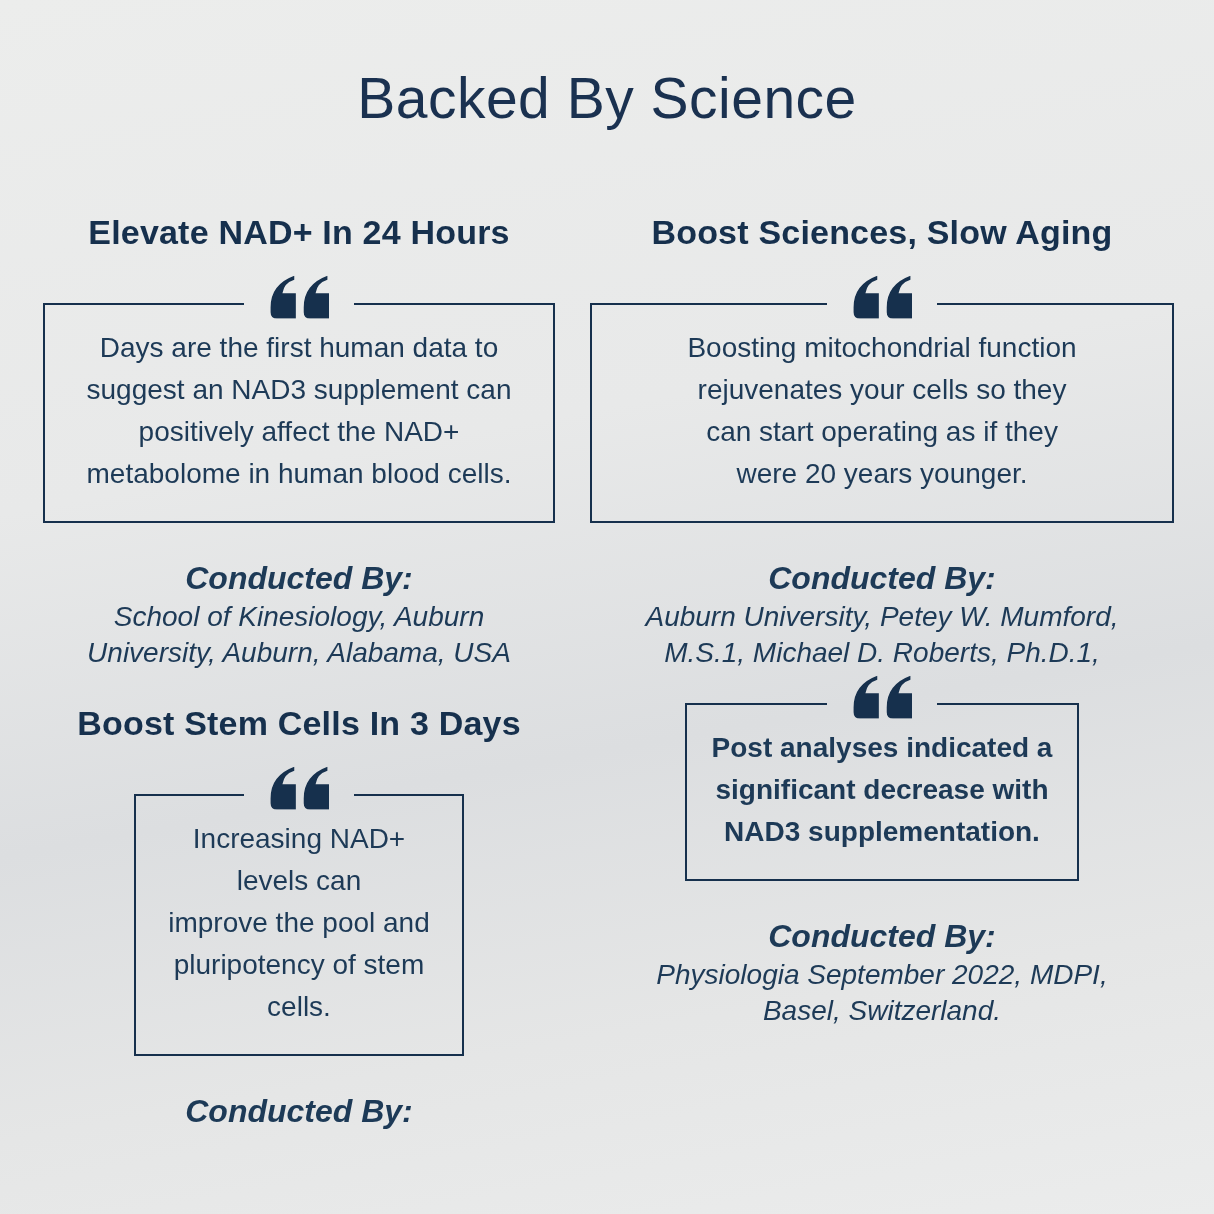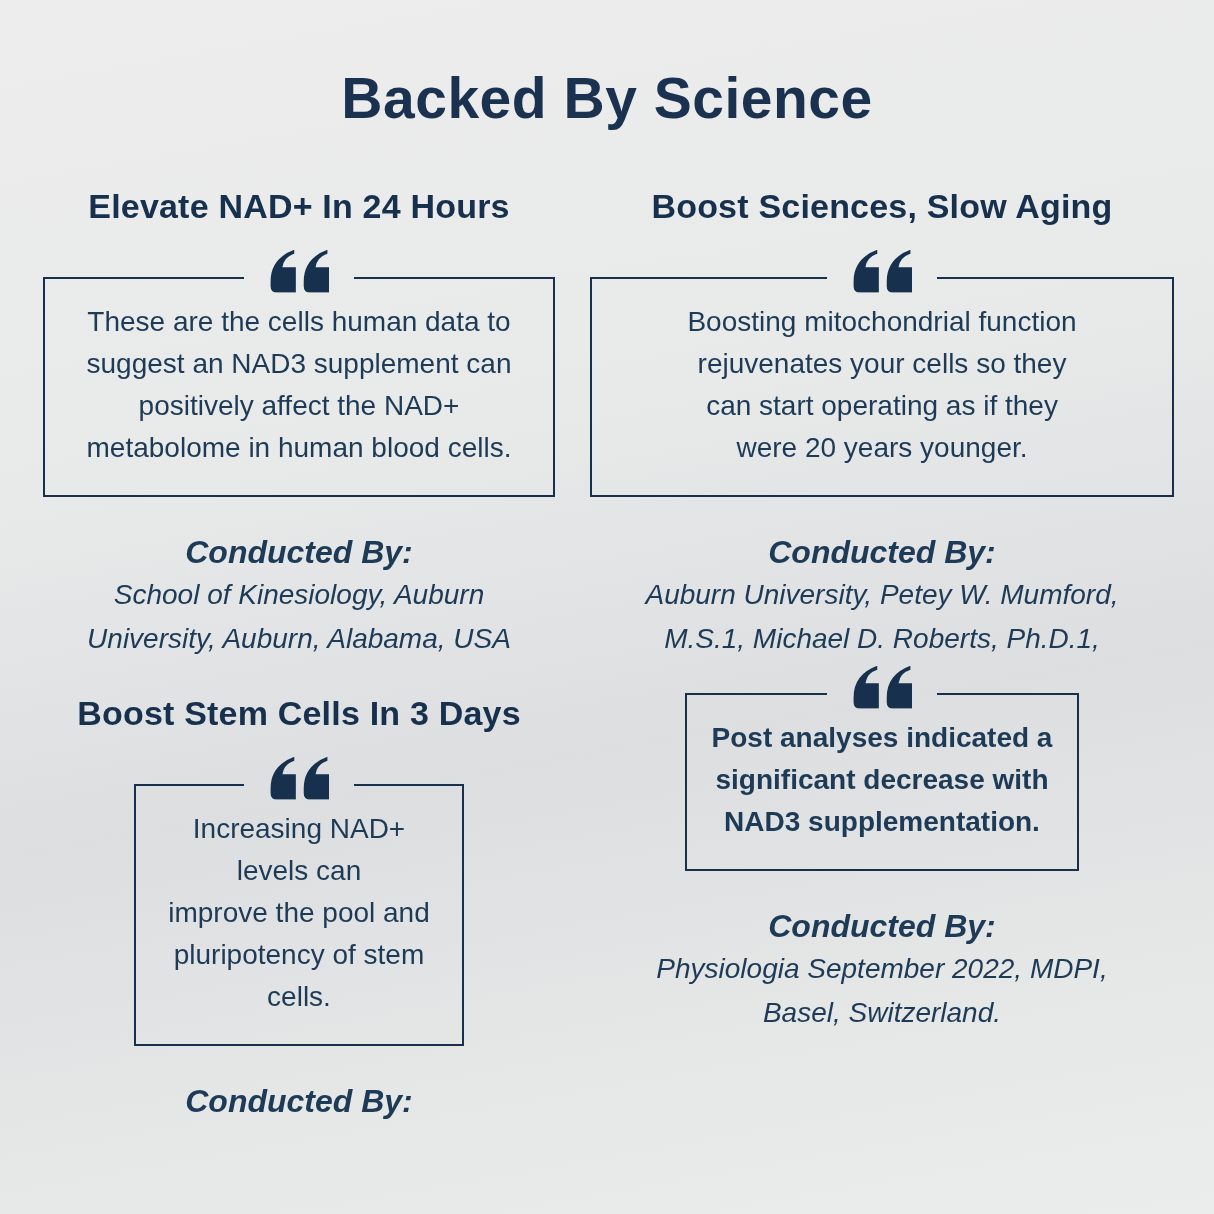--- a/index.html
+++ b/index.html
@@ -5,26 +5,26 @@
   html, body { margin: 0; padding: 0; background: #d8d9da; }
   .page {
     width: 1214px; height: 1214px; margin: 0 auto; overflow: hidden;
     box-sizing: border-box; padding: 0 40px;
     background: linear-gradient(170deg, #ecedec 0%, #e8e9e9 36%, #dcdee0 60%, #e5e6e6 80%, #ebecec 100%);
     font-family: "Liberation Sans", sans-serif;
     color: #1d3a57;
   }
   .title {
     margin: 64px 0 0; text-align: center;
-    font-size: 57px; line-height: 68px; font-weight: 700;
+    font-size: 57px; line-height: 68px; font-weight: 400;
     letter-spacing: 0.5px; color: #1a3150;
   }
   .grid {
     display: grid; grid-template-columns: 1fr 1fr;
-    margin-top: 54px; row-gap: 63px; column-gap: 0; gap: 32px;
+    margin-top: 80px; row-gap: 63px; column-gap: 0; gap: 32px;
   }
   .card { text-align: center; }
   .headline {
     margin: 0 0 50px; font-size: 34px; line-height: 41px;
     font-weight: 800; color: #16304d; letter-spacing: 0.2px;
   }
   .quote-box {
     position: relative; margin: 0 auto; box-sizing: border-box;
     border: 2px solid #16304d; border-top: 0;
     padding: 24px 18px 26px;
@@ -42,21 +42,21 @@
   }
   .qicon svg { width: 60px; height: auto; display: block; }
   .quote {
     margin: 0; font-size: 28px; line-height: 42px; color: #1d3a57;
   }
   .conducted {
     margin: 34px 0 0; font-size: 32px; line-height: 42px;
     font-weight: 700; font-style: italic; color: #1d3a57;
   }
   .source {
-    margin: 0; font-size: 28px; line-height: 44px;
+    margin: 0; font-size: 28px; line-height: 36px;
     font-style: italic; color: #1d3a57;
   }
   .multiline { white-space: pre-line; }
 </style>
 </head>
 <body>
 
 <div class="page">
 
   <h1 class="title">Backed By Science</h1>
@@ -65,21 +65,21 @@
 
     <section class="card">
       <h2 class="headline">Elevate NAD+ In 24 Hours</h2>
       <div class="quote-box w0">
         <span class="qicon">
           <svg viewBox="0 0 76 55" xmlns="http://www.w3.org/2000/svg" fill="#16304d" aria-hidden="true">
             <path d="M32 0 Q2 11 2 40 L2 46 Q2 54 10 54 L34 54 L34 22 L17 22 Q19 9 32 5 Z"></path>
             <path transform="translate(42,0)" d="M32 0 Q2 11 2 40 L2 46 Q2 54 10 54 L34 54 L34 22 L17 22 Q19 9 32 5 Z"></path>
           </svg>
         </span>
-        <p class="quote multiline">These are the cells human data to
+        <p class="quote multiline">Days are the first human data to
 suggest an NAD3 supplement can
 positively affect the NAD+
 metabolome in human blood cells.</p>
       </div>
       <p class="conducted">Conducted By:</p>
       <p class="source multiline">School of Kinesiology, Auburn
 University, Auburn, Alabama, USA</p>
     </section>
 
     <section class="card">

